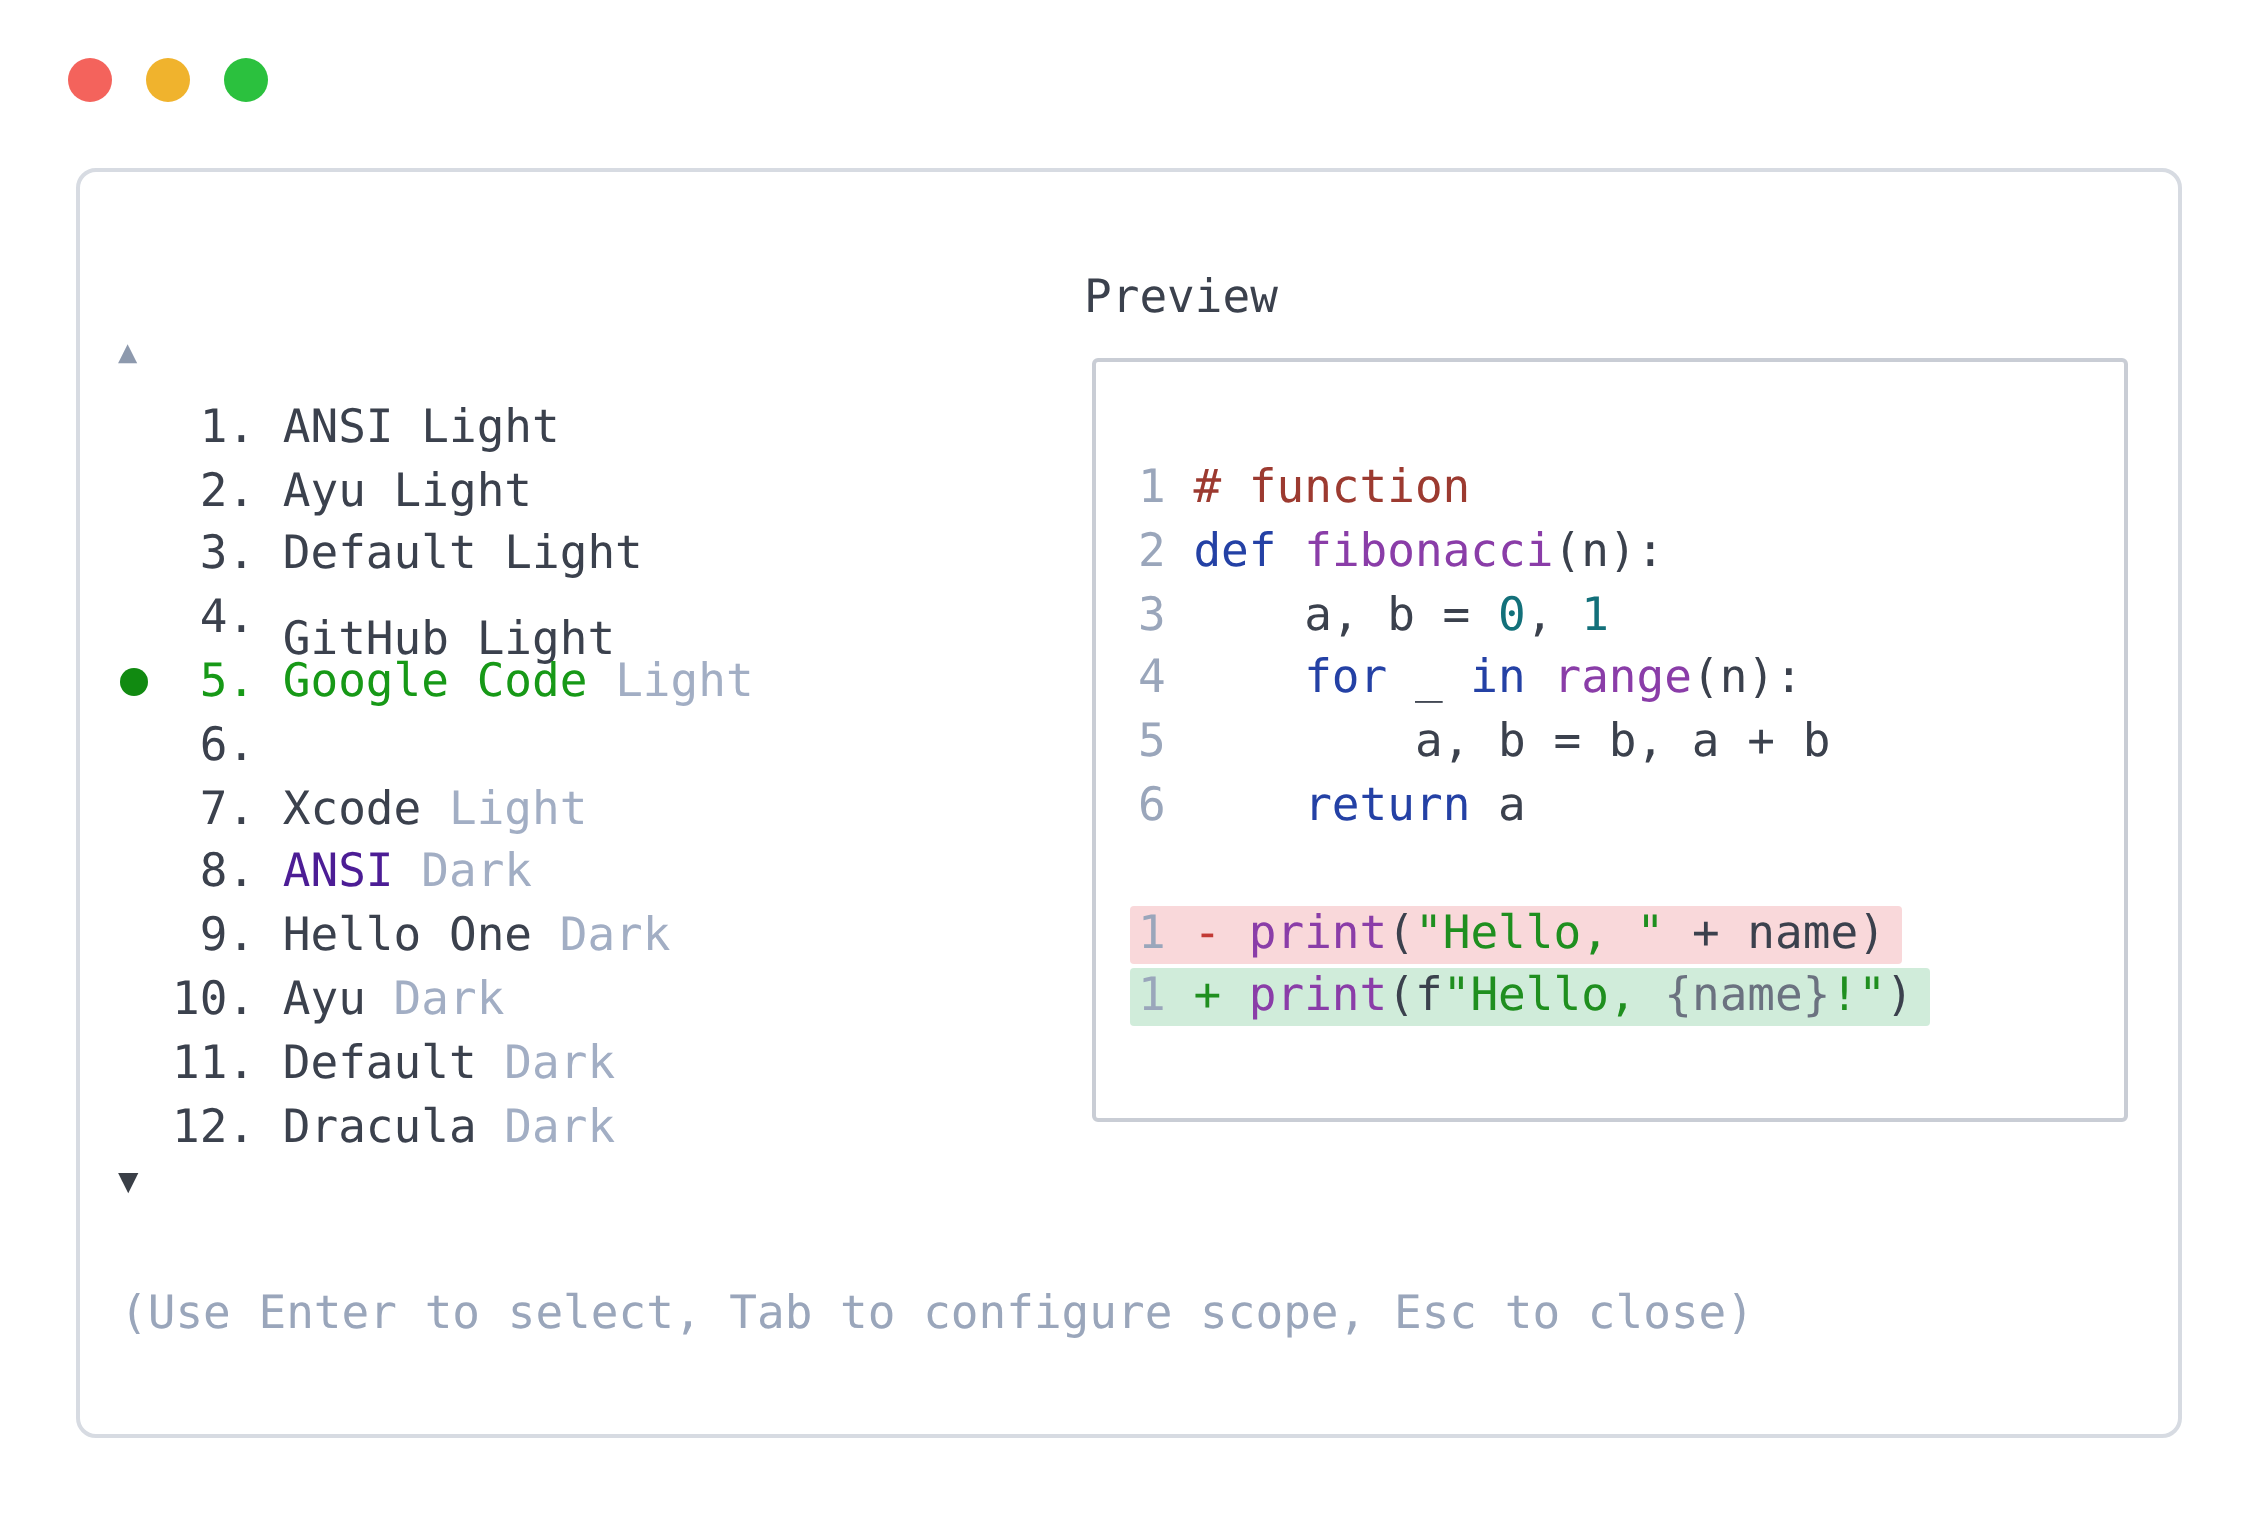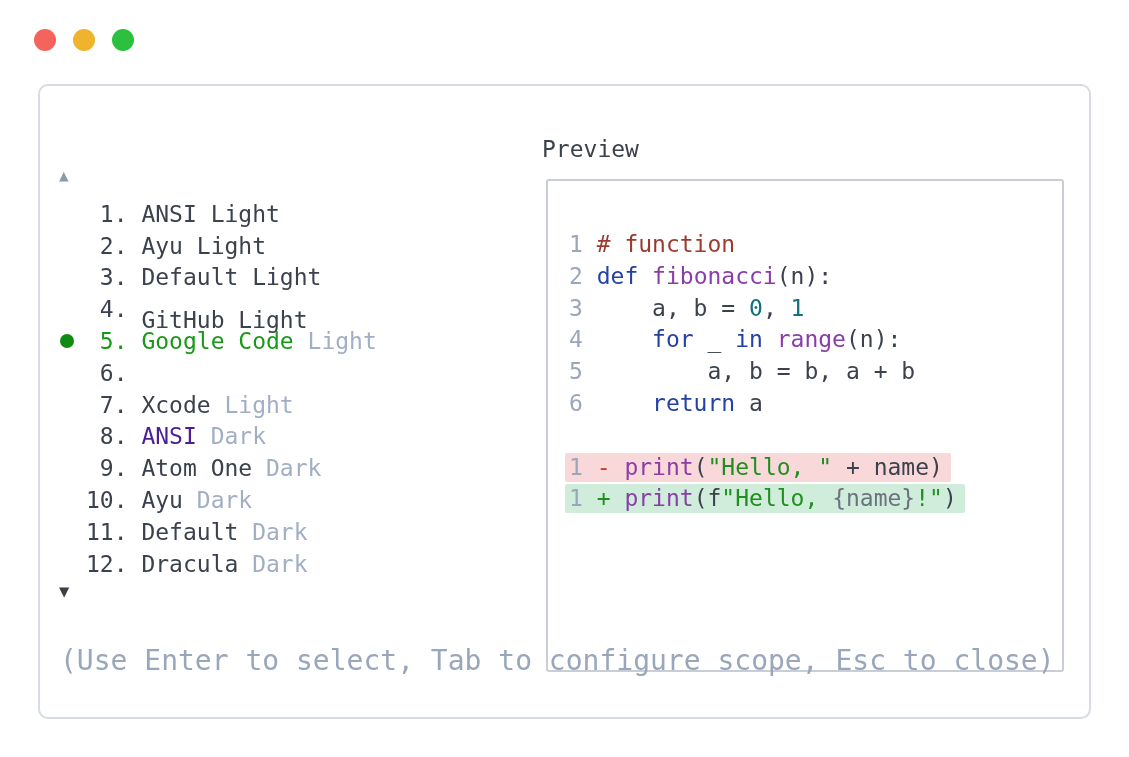--- a/index.html
+++ b/index.html
@@ -55,36 +55,36 @@
     position: absolute; left: 20px; top: 9px;
     width: 14px; height: 14px; border-radius: 50%;
   }
   .list-row .num { margin-left: 46px; white-space: pre; }
   .list-row .name { margin-left: 1ch; }
   .list-row .variant { margin-left: 1ch; }
 
   
   .preview-box {
     position: absolute; left: 506px; top: 93px;
-    width: 518px; height: 493px;
+    width: 518px; height: 382px;
     border: 2px solid #c9cdd5;
     border-radius: 3px;
     background: #ffffff;
   }
   .code { position: absolute; left: 21px; top: 48px; font-size: 23px; }
   .code-line { height: 31.8px; line-height: 31.8px; white-space: pre; }
   .ln { display: inline-block; width: 1ch; margin-right: 1ch; }
   .diff-bg {
     display: inline-block; height: 29px; line-height: 29px;
     padding: 0 8px 0 4px; margin-left: -4px; border-radius: 2px;
   }
 
   .help {
     position: absolute; left: 20px; top: 558px;
-    font-size: 28px; white-space: pre;
+    font-size: 23px; white-space: pre;
   }
 </style>
 </head>
 <body>
 
 <div class="stage">
 
   <div class="traffic">
     <span class="light" style="background: rgb(244, 99, 92);"></span>
     <span class="light" style="background: rgb(240, 179, 45);"></span>
@@ -100,21 +100,21 @@
 
     <div class="list">
         <div class="list-row"><span class="num" style="color: rgb(59, 65, 77);"> 1.</span><span class="name" style="color: rgb(59, 65, 77);">ANSI Light</span></div>
         <div class="list-row"><span class="num" style="color: rgb(59, 65, 77);"> 2.</span><span class="name" style="color: rgb(59, 65, 77);">Ayu Light</span></div>
         <div class="list-row"><span class="num" style="color: rgb(59, 65, 77);"> 3.</span><span class="name" style="color: rgb(59, 65, 77);">Default Light</span></div>
         <div class="list-row"><span class="num" style="color: rgb(59, 65, 77);"> 4.</span><span class="name" style="color: rgb(59, 65, 77); margin-top: 21px;">GitHub Light</span></div>
         <div class="list-row selected"><span class="dot" style="background: rgb(17, 138, 17);"></span><span class="num" style="color: rgb(23, 153, 23);"> 5.</span><span class="name" style="color: rgb(23, 153, 23);">Google Code</span><span class="variant" style="color: rgb(162, 174, 196);">Light</span></div>
         <div class="list-row"><span class="num" style="color: rgb(59, 65, 77);"> 6.</span></div>
         <div class="list-row"><span class="num" style="color: rgb(59, 65, 77);"> 7.</span><span class="name" style="color: rgb(59, 65, 77);">Xcode</span><span class="variant" style="color: rgb(162, 174, 196);">Light</span></div>
         <div class="list-row"><span class="num" style="color: rgb(59, 65, 77);"> 8.</span><span class="name" style="color: #4c1d95;">ANSI</span><span class="variant" style="color: rgb(162, 174, 196);">Dark</span></div>
-        <div class="list-row"><span class="num" style="color: rgb(59, 65, 77);"> 9.</span><span class="name" style="color: rgb(59, 65, 77);">Atom One</span><span class="variant" style="color: rgb(162, 174, 196);">Dark</span></div>
+        <div class="list-row"><span class="num" style="color: rgb(59, 65, 77);"> 9.</span><span class="name" style="color: rgb(59, 65, 77);">Hello One</span><span class="variant" style="color: rgb(162, 174, 196);">Dark</span></div>
         <div class="list-row"><span class="num" style="color: rgb(59, 65, 77);">10.</span><span class="name" style="color: rgb(59, 65, 77);">Ayu</span><span class="variant" style="color: rgb(162, 174, 196);">Dark</span></div>
         <div class="list-row"><span class="num" style="color: rgb(59, 65, 77);">11.</span><span class="name" style="color: rgb(59, 65, 77);">Default</span><span class="variant" style="color: rgb(162, 174, 196);">Dark</span></div>
         <div class="list-row"><span class="num" style="color: rgb(59, 65, 77);">12.</span><span class="name" style="color: rgb(59, 65, 77);">Dracula</span><span class="variant" style="color: rgb(162, 174, 196);">Dark</span></div>
       </div>
 
     <div class="scroll-down" style="color: rgb(58, 63, 71);">▼</div>
 
     <div class="preview-box">
       <div class="code">
           <div class="code-line"><span class="ln" style="color: rgb(154, 166, 187);">1</span><span class="tok" style="color: rgb(156, 58, 48);"># function</span></div>

